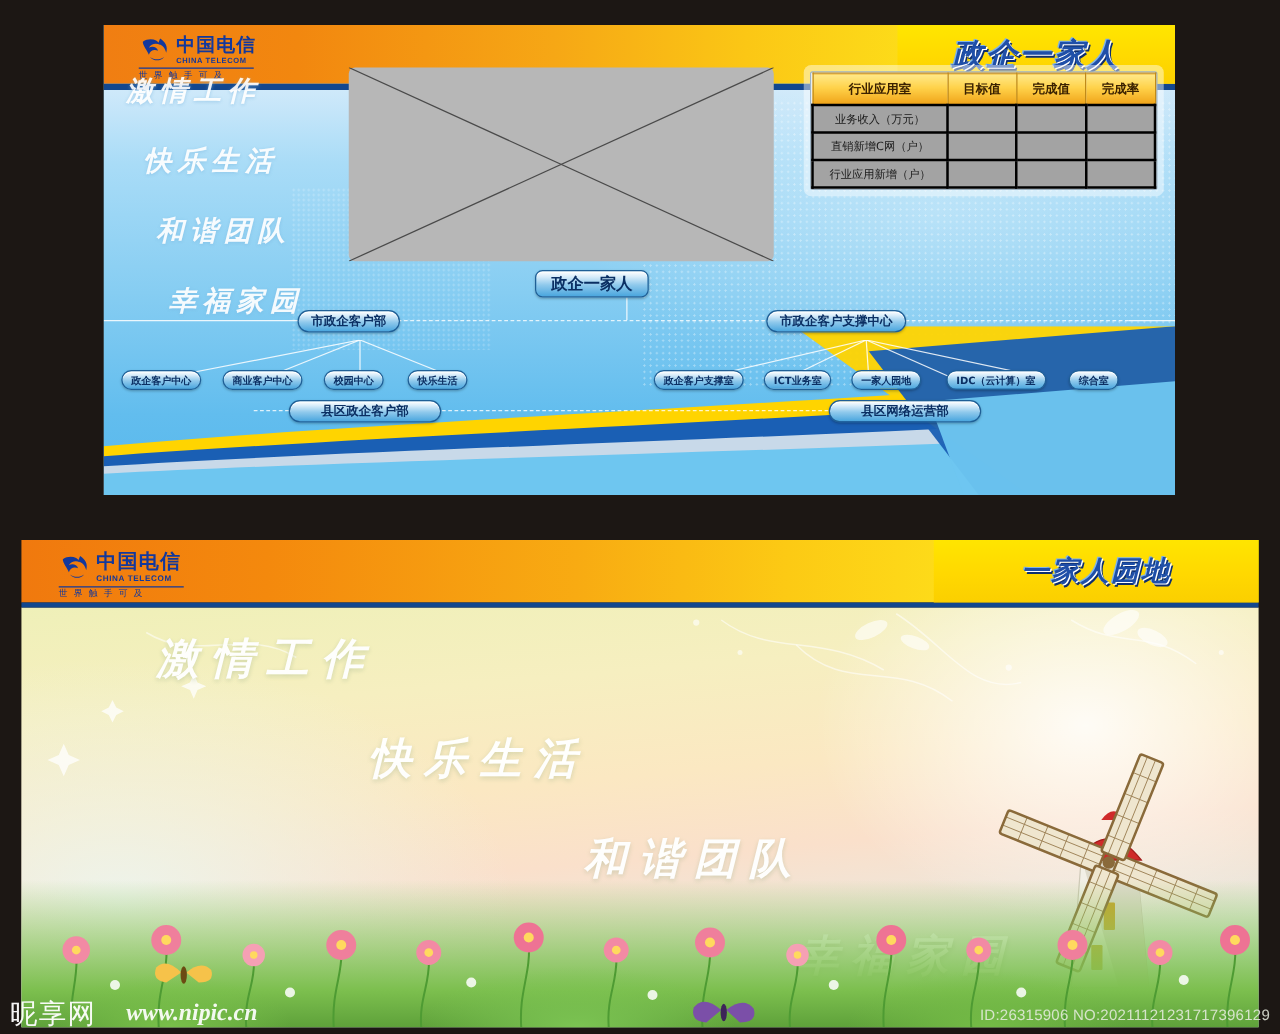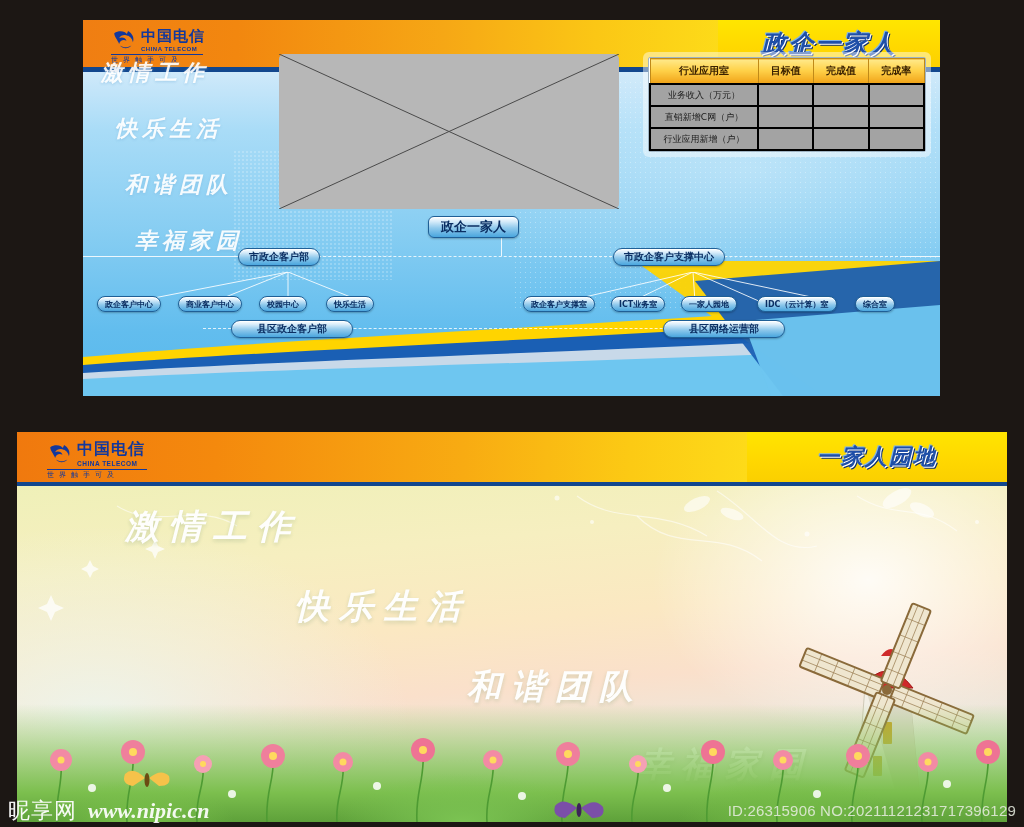--- a/index.html
+++ b/index.html
@@ -191,25 +191,25 @@
   }
   .watermark-bar {
     position: absolute; left: 0; bottom: 0; width: 1024px; height: 32px;
     display: flex; align-items: center;
   }
   .wm-cn {
     font-size: 22px; font-weight: normal; color: #ffffff; letter-spacing: 1px;
     margin-left: 8px; opacity: .95; font-family: "DejaVu Sans", sans-serif;
   }
   .wm-url {
-    font-size: 22px; font-weight: bold; color: #ffffff; font-style: italic;
-    margin-left: 11px; opacity: .92; font-family: "Liberation Serif", serif;
+    font-size: 19px; font-weight: bold; color: #ffffff; font-style: italic;
+    margin-left: 24px; opacity: .92; font-family: "Liberation Serif", serif;
   }
   .wm-id {
-    position: absolute; right: 8px; bottom: 8px; font-size: 15px; color: #e9eee2;
+    position: absolute; right: 8px; bottom: 8px; font-size: 12px; color: #e9eee2;
     opacity: .85; font-family: "Liberation Sans", sans-serif; letter-spacing: .2px;
   }
 </style>
 </head>
 <body>
 
 <div id="stage">
 
   <div id="panel1">
 

